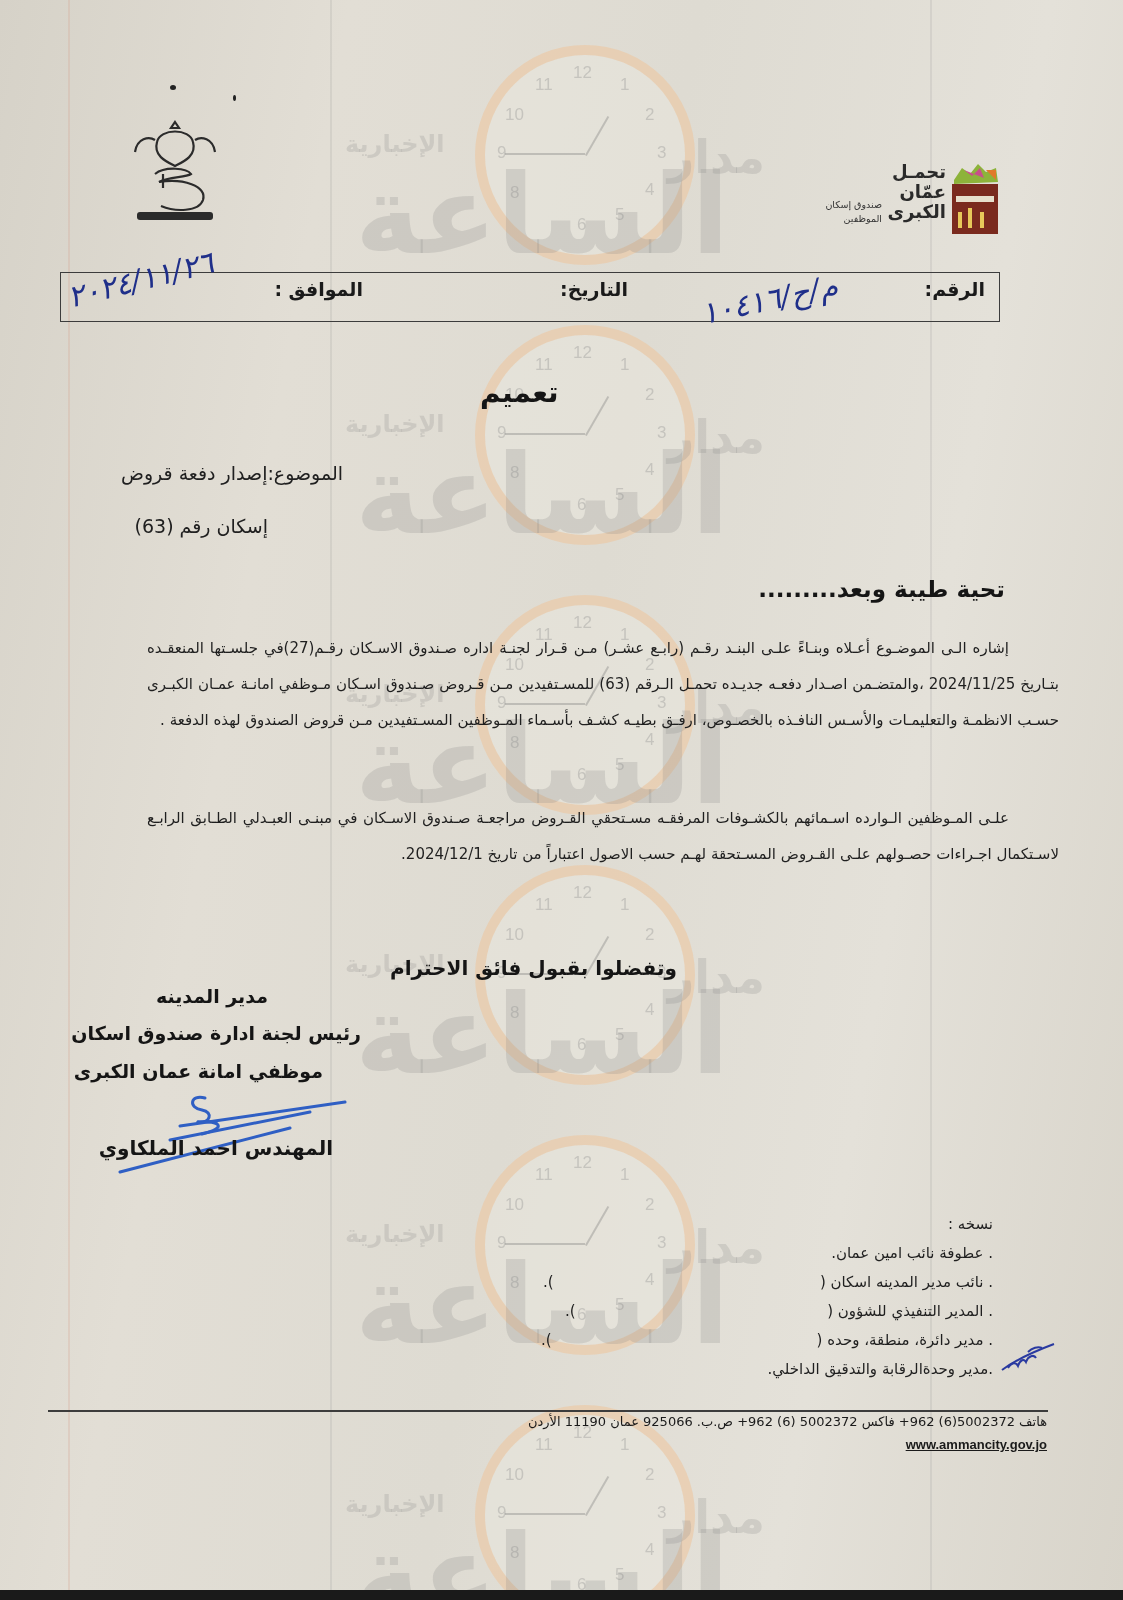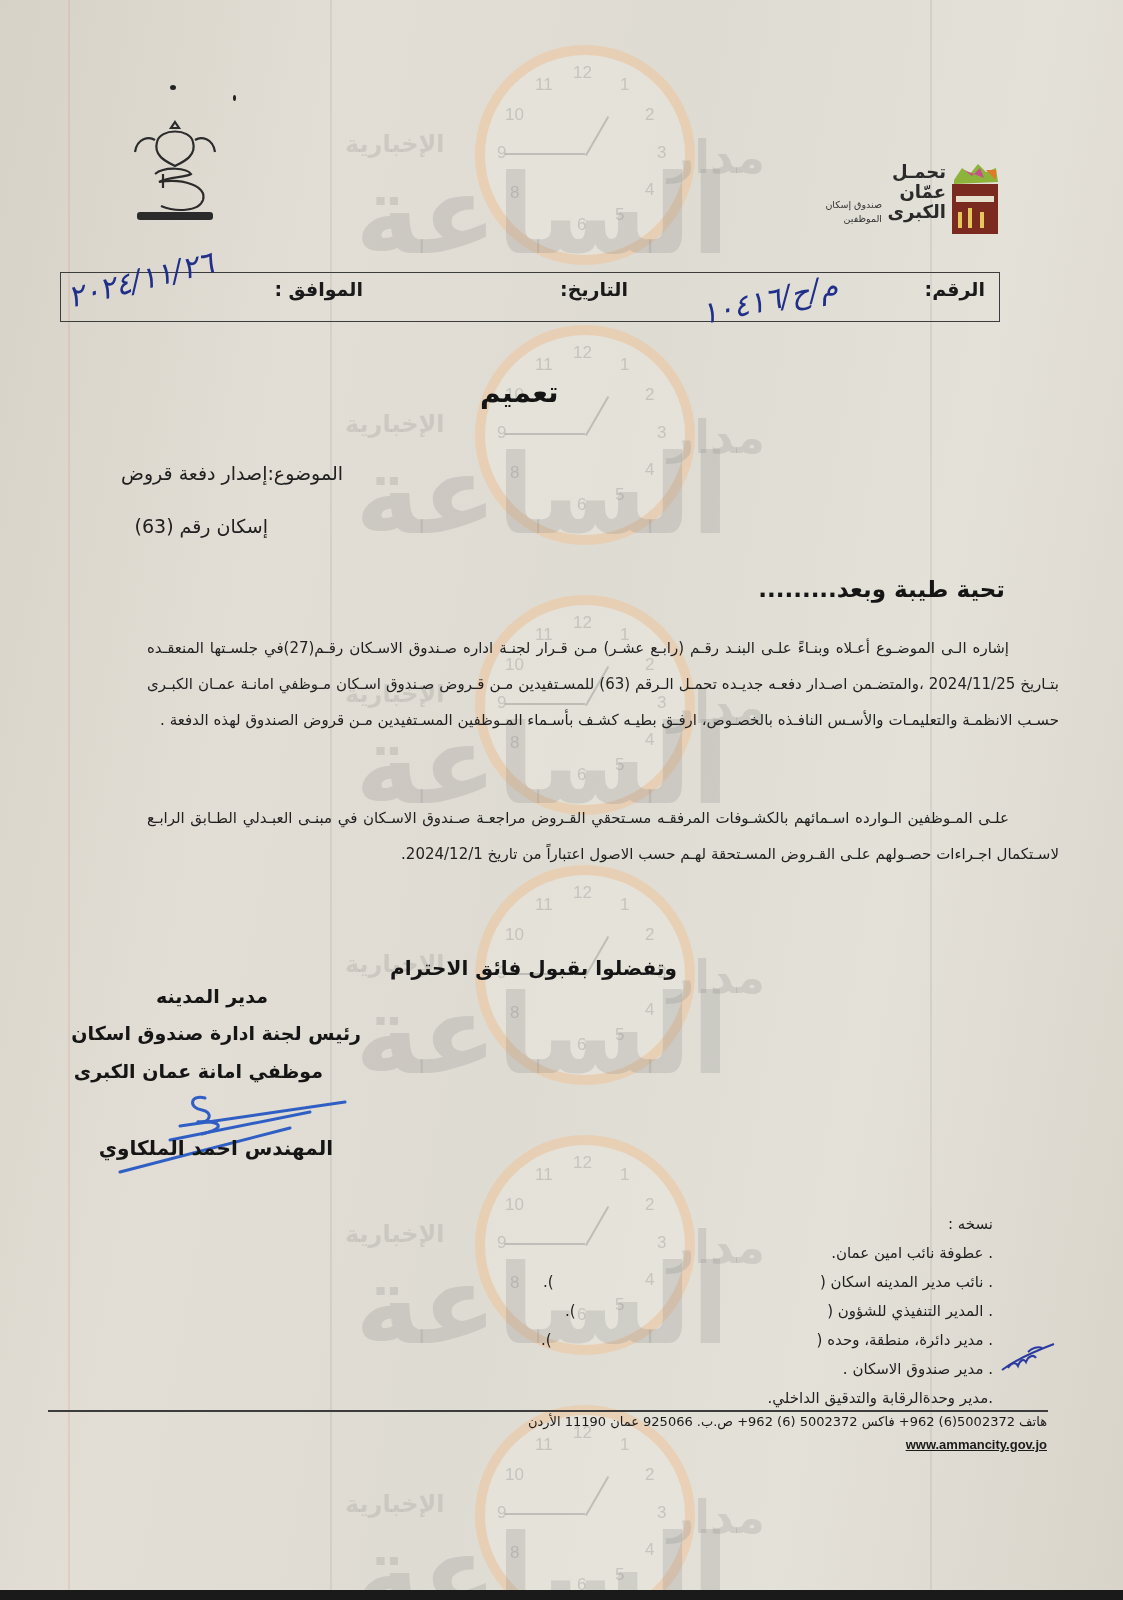--- a/index.html
+++ b/index.html
@@ -260,21 +260,20 @@
     </g>
   </svg>
   <div class="sig" style="right:790px; top:1136px; font-size:20px;">المهندس احمد الملكاوي</div>
 
   <div class="copies">
     <div>نسخه :</div>
     <div>. عطوفة نائب امين عمان.</div>
     <div><span>. نائب مدير المدينه اسكان (</span><span class="paren-close" style="left:0px">).</span></div>
     <div><span>. المدير التنفيذي للشؤون (</span><span class="paren-close" style="left:22px">).</span></div>
     <div><span>. مدير دائرة، منطقة، وحده (</span><span class="paren-close" style="left:-2px">).</span></div>
-    <div>. مدير صندوق الاسكان .</div>
     <div>.مدير وحدةالرقابة والتدقيق الداخلي.</div>
   </div>
   <svg style="position:absolute; left:998px; top:1340px; width:60px; height:36px" viewBox="0 0 60 36">
     <g fill="none" stroke="#2a3aa0" stroke-width="2">
       <path d="M4 30 C20 18 40 10 56 4"></path>
       <path d="M10 28 c4 -6 8 -6 10 -2 c2 -6 6 -8 8 -4 c2 -6 8 -8 10 -4"></path>
       <path d="M30 12 c4 -4 10 -6 14 -4"></path>
     </g>
   </svg>
 

